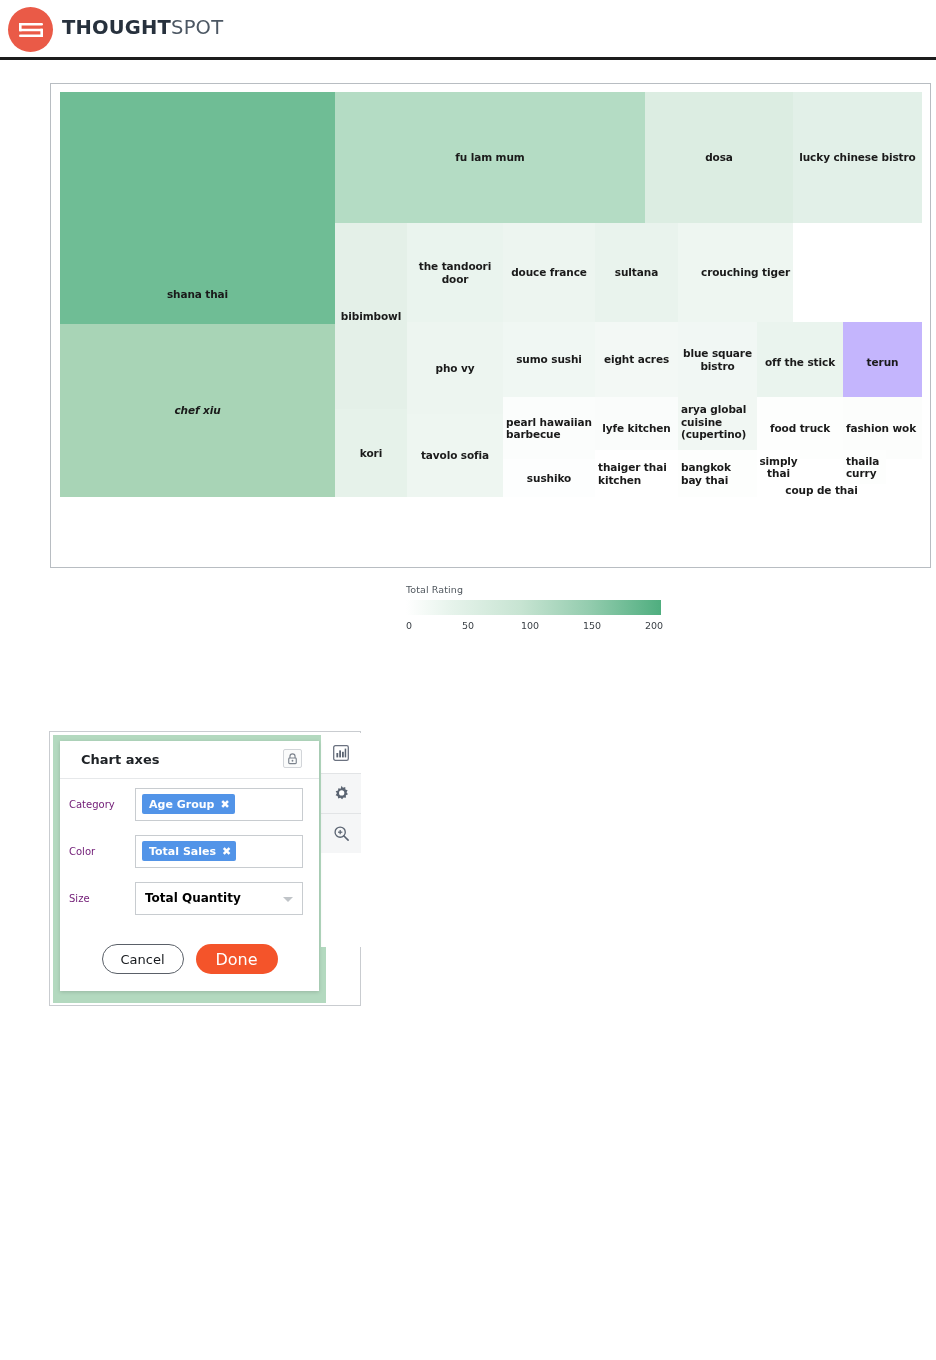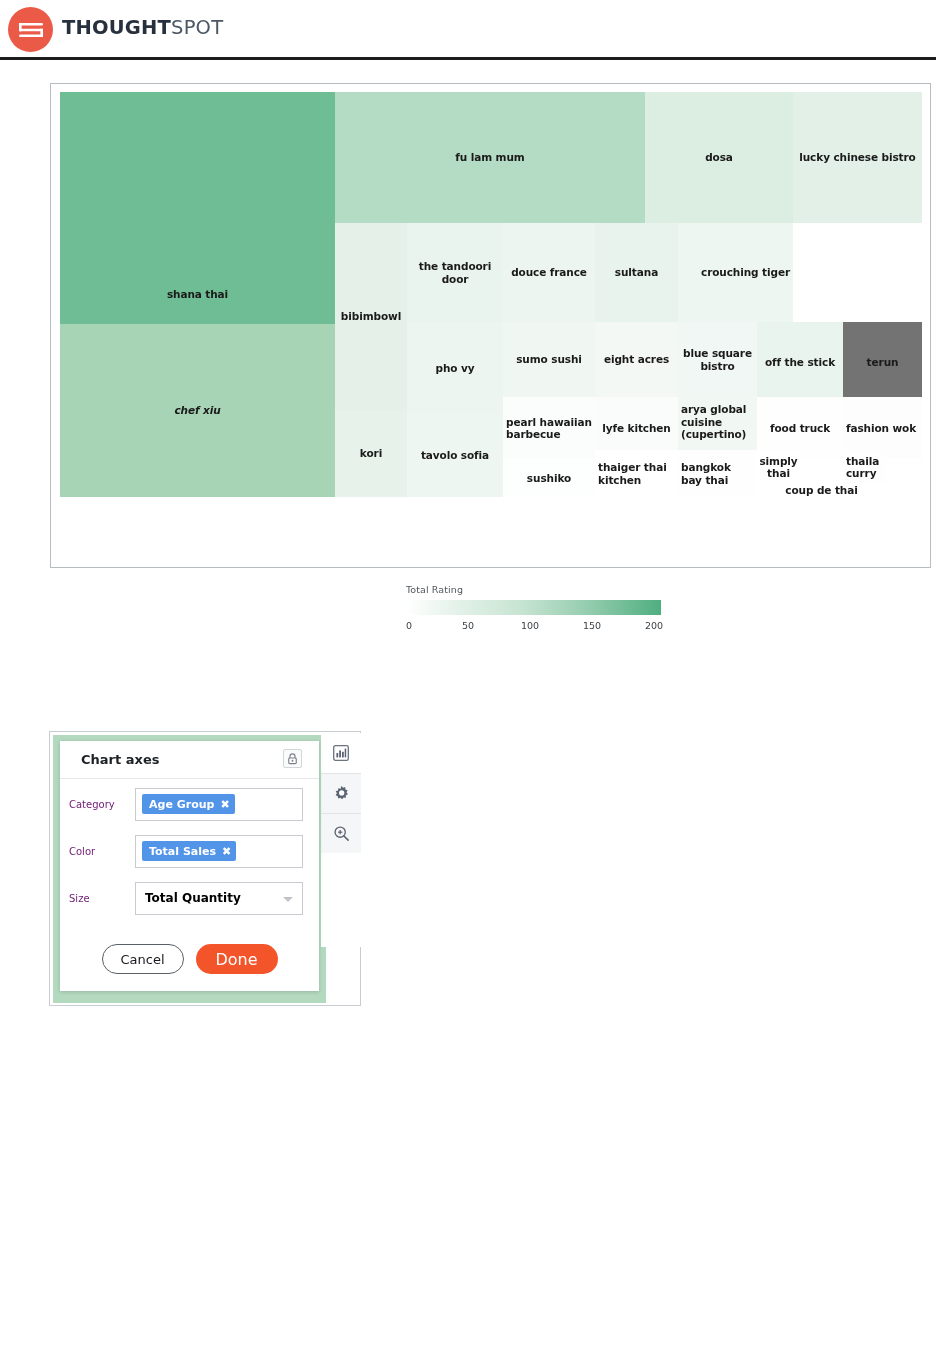--- a/index.html
+++ b/index.html
@@ -266,21 +266,21 @@
       </div>
       <div class="cell" style="left: 535px; top: 230px; width: 83px; height: 75px; background: rgb(243, 248, 245);">
         <span class="cell-label">eight acres</span>
       </div>
       <div class="cell" style="left: 618px; top: 230px; width: 79px; height: 75px; background: rgb(241, 247, 244);">
         <span class="cell-label">blue square bistro</span>
       </div>
       <div class="cell" style="left: 697px; top: 230px; width: 86px; height: 80px; background: rgb(234, 244, 238);">
         <span class="cell-label">off the stick</span>
       </div>
-      <div class="cell" style="left: 783px; top: 230px; width: 79px; height: 80px; background: #737373;">
+      <div class="cell" style="left: 783px; top: 230px; width: 79px; height: 80px; background: #c4b5fd;">
         <span class="cell-label">terun</span>
       </div>
       <div class="cell" style="left: 275px; top: 317px; width: 72px; height: 88px; background: rgb(230, 242, 234);">
         <span class="cell-label">kori</span>
       </div>
       <div class="cell" style="left: 347px; top: 322px; width: 96px; height: 83px; background: rgb(238, 246, 241);">
         <span class="cell-label">tavolo sofia</span>
       </div>
       <div class="cell lft" style="left: 443px; top: 305px; width: 92px; height: 62px; background: rgb(251, 253, 252);">
         <span class="cell-label">pearl hawaiian barbecue</span>

